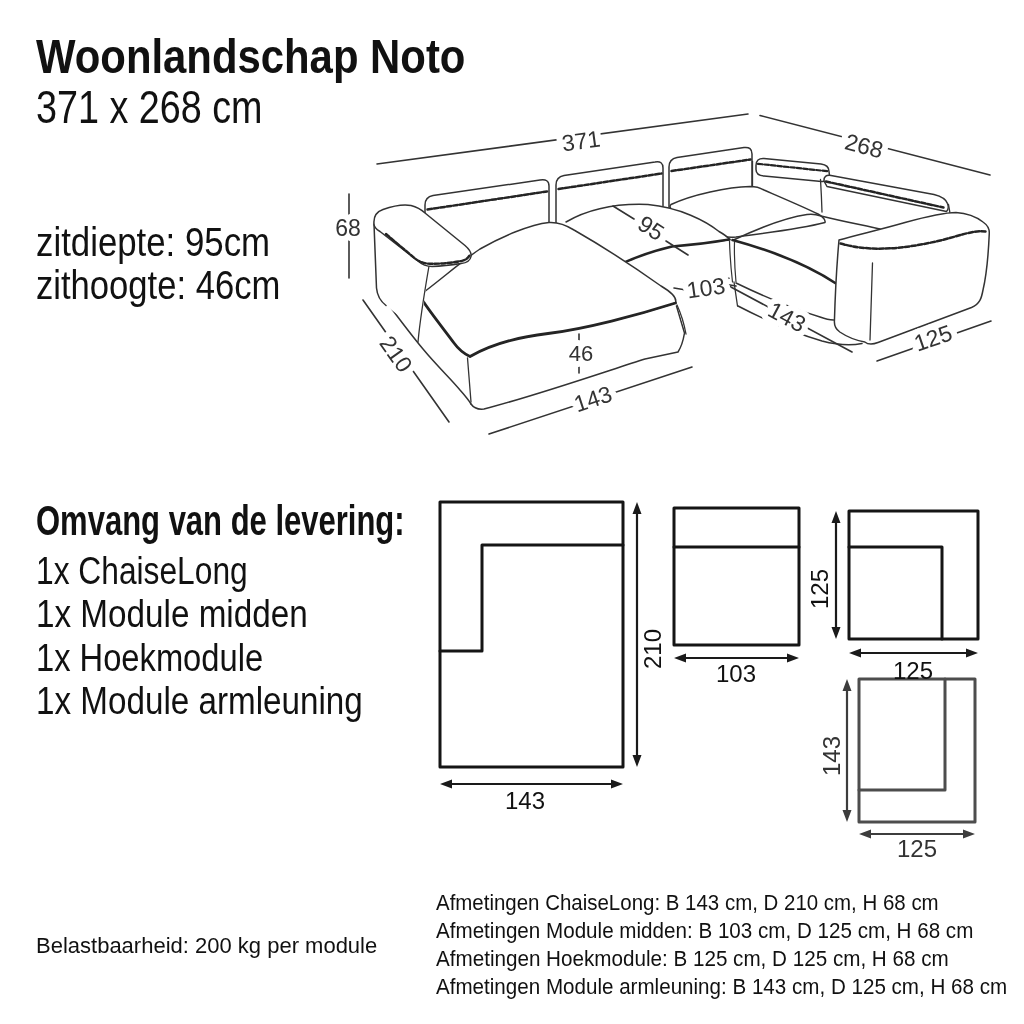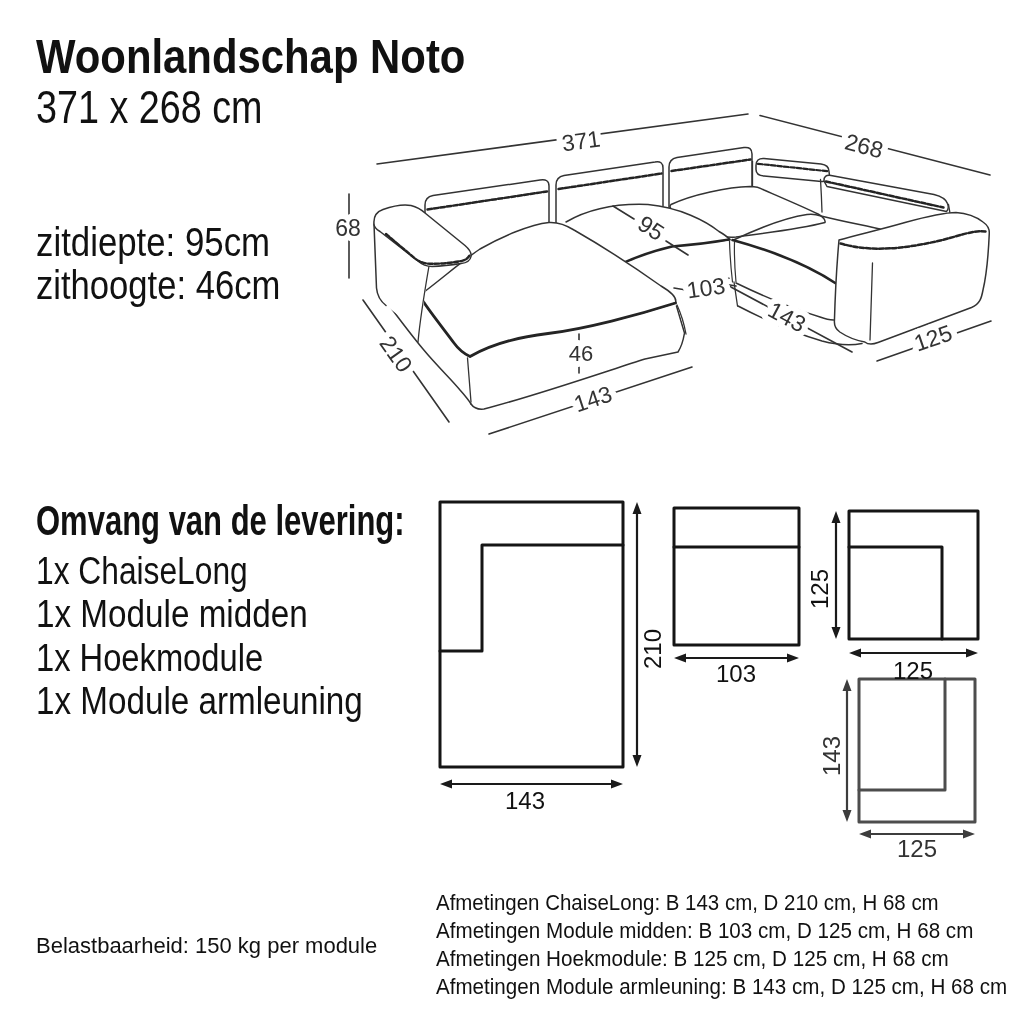--- a/index.html
+++ b/index.html
@@ -22,21 +22,21 @@
   <div class="t" style="left:36px;top:497px;font-size:42px;font-weight:bold;transform:scaleX(0.738);transform-origin:left top;">Omvang van de levering:</div>
 
   <div class="t" style="left:36px;top:550px;font-size:38px;transform:scaleX(0.835);transform-origin:left top;">1x ChaiseLong</div>
 
   <div class="t" style="left:36px;top:593px;font-size:38px;transform:scaleX(0.875);transform-origin:left top;">1x Module midden</div>
 
   <div class="t" style="left:36px;top:637px;font-size:38px;transform:scaleX(0.860);transform-origin:left top;">1x Hoekmodule</div>
 
   <div class="t" style="left:36px;top:680px;font-size:38px;transform:scaleX(0.874);transform-origin:left top;">1x Module armleuning</div>
 
-  <div class="t" style="left:36px;top:933px;font-size:22px;">Belastbaarheid: 150 kg per module</div>
+  <div class="t" style="left:36px;top:933px;font-size:22px;">Belastbaarheid: 200 kg per module</div>
 
   <div class="t" style="left:436px;top:890px;font-size:22px;transform:scaleX(0.93);transform-origin:left top;">Afmetingen ChaiseLong: B 143 cm, D 210 cm, H 68 cm</div>
 
   <div class="t" style="left:436px;top:918px;font-size:22px;transform:scaleX(0.937);transform-origin:left top;">Afmetingen Module midden: B 103 cm, D 125 cm, H 68 cm</div>
 
   <div class="t" style="left:436px;top:946px;font-size:22px;transform:scaleX(0.938);transform-origin:left top;">Afmetingen Hoekmodule: B 125 cm, D 125 cm, H 68 cm</div>
 
   <div class="t" style="left:436px;top:974px;font-size:22px;transform:scaleX(0.936);transform-origin:left top;">Afmetingen Module armleuning: B 143 cm, D 125 cm, H 68 cm</div>
 
   <svg width="1024" height="1024" viewBox="0 0 1024 1024" style="position:absolute;left:0;top:0;" fill="none" stroke-linecap="round" stroke-linejoin="round">

